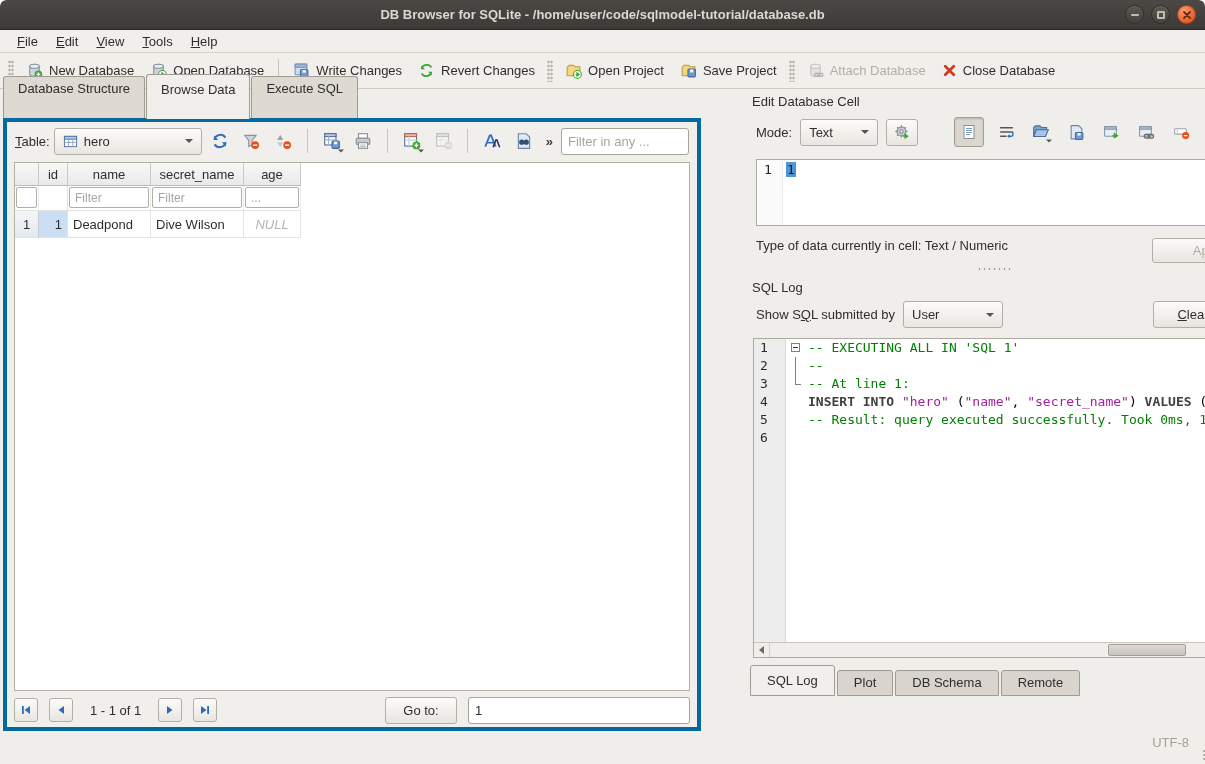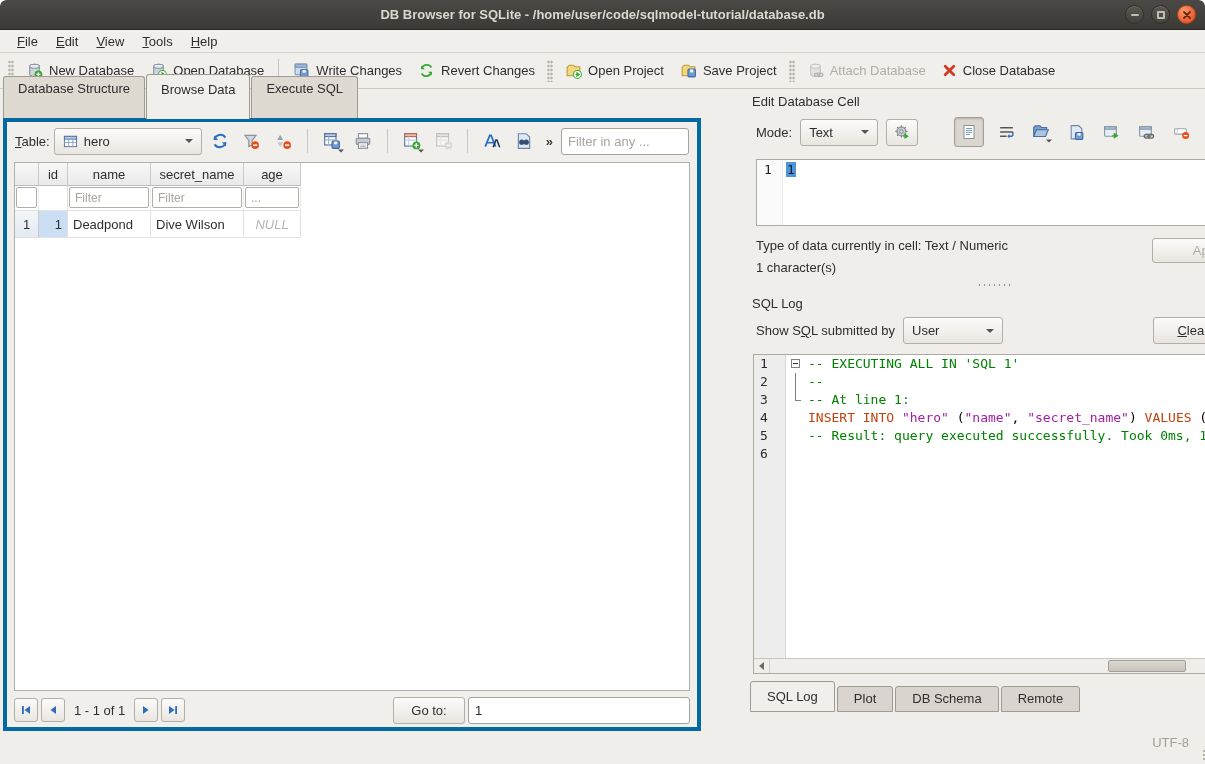--- a/index.html
+++ b/index.html
@@ -67,21 +67,21 @@
   .filter-cell { height:25px; border-right:1px solid #ececec; border-bottom:1px solid #e2e2e2; display:flex; padding:1px; }
   .filter-cell input { width:100%; height:21px; border:1px solid #b3afa7; border-radius:2px; padding:0 5px; font-size:12px; outline:none; background:#fff;}
   .filter-cell input::placeholder { color:#a9a59e; }
   .c0 { width:24px; } .c1 { width:29px; } .c2 { width:83px; } .c3 { width:93px; } .c4 { width:57px; }
   .rowhdr { background:linear-gradient(#f4f6f9,#e3e9f1); justify-content:center; border-right:1px solid #c9c9c9; }
   .cell-sel { background:#cbdff4; }
   .null-val { color:#b4b4b4; font-style:italic; justify-content:center; }
   .num-cell { justify-content:flex-end; }
 
   
-  .nav-row { height:32px; display:flex; align-items:center; gap:3px; padding:0 7px 2px; }
+  .nav-row { height:32px; display:flex; align-items:center; gap:11px; padding:0 7px 2px; }
   .navbtn { width:24px; height:24px; background:linear-gradient(#fcfbfa,#e9e6e1); border:1px solid #b3aea6; border-radius:3px;
     display:flex; align-items:center; justify-content:center; }
   .nav-label { padding:0 6px; }
   .btn { background:linear-gradient(#fcfbfa,#e8e5e0); border:1px solid #b3aea6; border-radius:3px;
     display:inline-flex; align-items:center; justify-content:center; padding:0 14px; height:27px; }
   .btn.disabled { color:#b2aea6; }
 
   
   .right-pane { position:absolute; left:744px; top:89px; width:499px; height:646px; }
   .dock-title { height:22px; display:flex; align-items:center; padding:2px 8px 0; }
@@ -119,21 +119,21 @@
   .gutter-bg { position:absolute; left:0; top:0; bottom:15px; width:32px; background:#ededed; border-right:1px solid #d8d8d8; }
   .log-line { display:flex; position:relative; }
   .log-line .lnum { width:32px; flex:none; padding-left:6px; color:#2b2b2b; }
   .log-line .fold { width:22px; flex:none; position:relative; }
   .fold-start i { position:absolute; left:5px; top:4px; width:9px; height:9px; border:1px solid #808080; background:#fff; }
   .fold-start i::after { content:""; position:absolute; left:1px; top:3px; width:5px; height:1px; background:#333; }
   .fold-mid::before { content:""; position:absolute; left:9px; top:0; bottom:0; width:1px; background:#808080; }
   .fold-end::before { content:""; position:absolute; left:9px; top:0; height:10px; width:1px; background:#808080; }
   .fold-end::after { content:""; position:absolute; left:9px; top:9px; width:6px; height:1px; background:#808080; }
   .log-line .code { white-space:pre; overflow:hidden; }
-  .tok-c { color:#008000; } .tok-k { color:#c2410c; font-weight:normal; } .tok-s { color:#a020a0; } .tok-p { color:#000; }
+  .tok-c { color:#008000; } .tok-k { color:#404040; font-weight:bold; } .tok-s { color:#a020a0; } .tok-p { color:#000; }
 
   .hscroll { position:absolute; left:0; right:0; bottom:0; height:15px; background:#f0eeea; border-top:1px solid #c9c5bd; }
   .hs-arrow { position:absolute; top:0; width:16px; height:14px; display:flex; align-items:center; justify-content:center; }
   .hs-arrow.left { left:0; border-right:1px solid #d5d1c9; } .hs-arrow.right { right:0; border-left:1px solid #d5d1c9; }
   .tri-l { width:0; height:0; border-top:4px solid transparent; border-bottom:4px solid transparent; border-right:5px solid #6f6b64; }
   .tri-r { width:0; height:0; border-top:4px solid transparent; border-bottom:4px solid transparent; border-left:5px solid #6f6b64; }
   .hs-thumb { position:absolute; top:1px; height:12px; left:74%; width:78px; background:linear-gradient(#dcd9d3,#c8c4bd); border:1px solid #a39f97; border-radius:2px; }
 
   .bottom-tabs { display:flex; align-items:flex-end; padding:8px 0 0 6px; height:38px; }
   .btab { padding:4px 16px 5px; border:1px solid #9f9a92; background:#d9d5ce; border-radius:3px 3px 0 0; margin-right:2px; }
@@ -506,21 +506,20 @@
     </div>
 
     <div class="cell-editor">
       <div class="gut">1</div>
       <div class="content"><span class="sel-text">1</span></div>
     </div>
 
     <div class="info-row">
       <div class="info-lines">
         <div>Type of data currently in cell: Text / Numeric</div>
-        <div>1 character(s)</div>
       </div>
       <div class="btn apply-btn disabled">Apply</div>
     </div>
 
     <div class="splitter">
         <div class="grip-dots"></div>
       </div>
 
     <div class="dock-title">
       <span>SQL Log</span>

